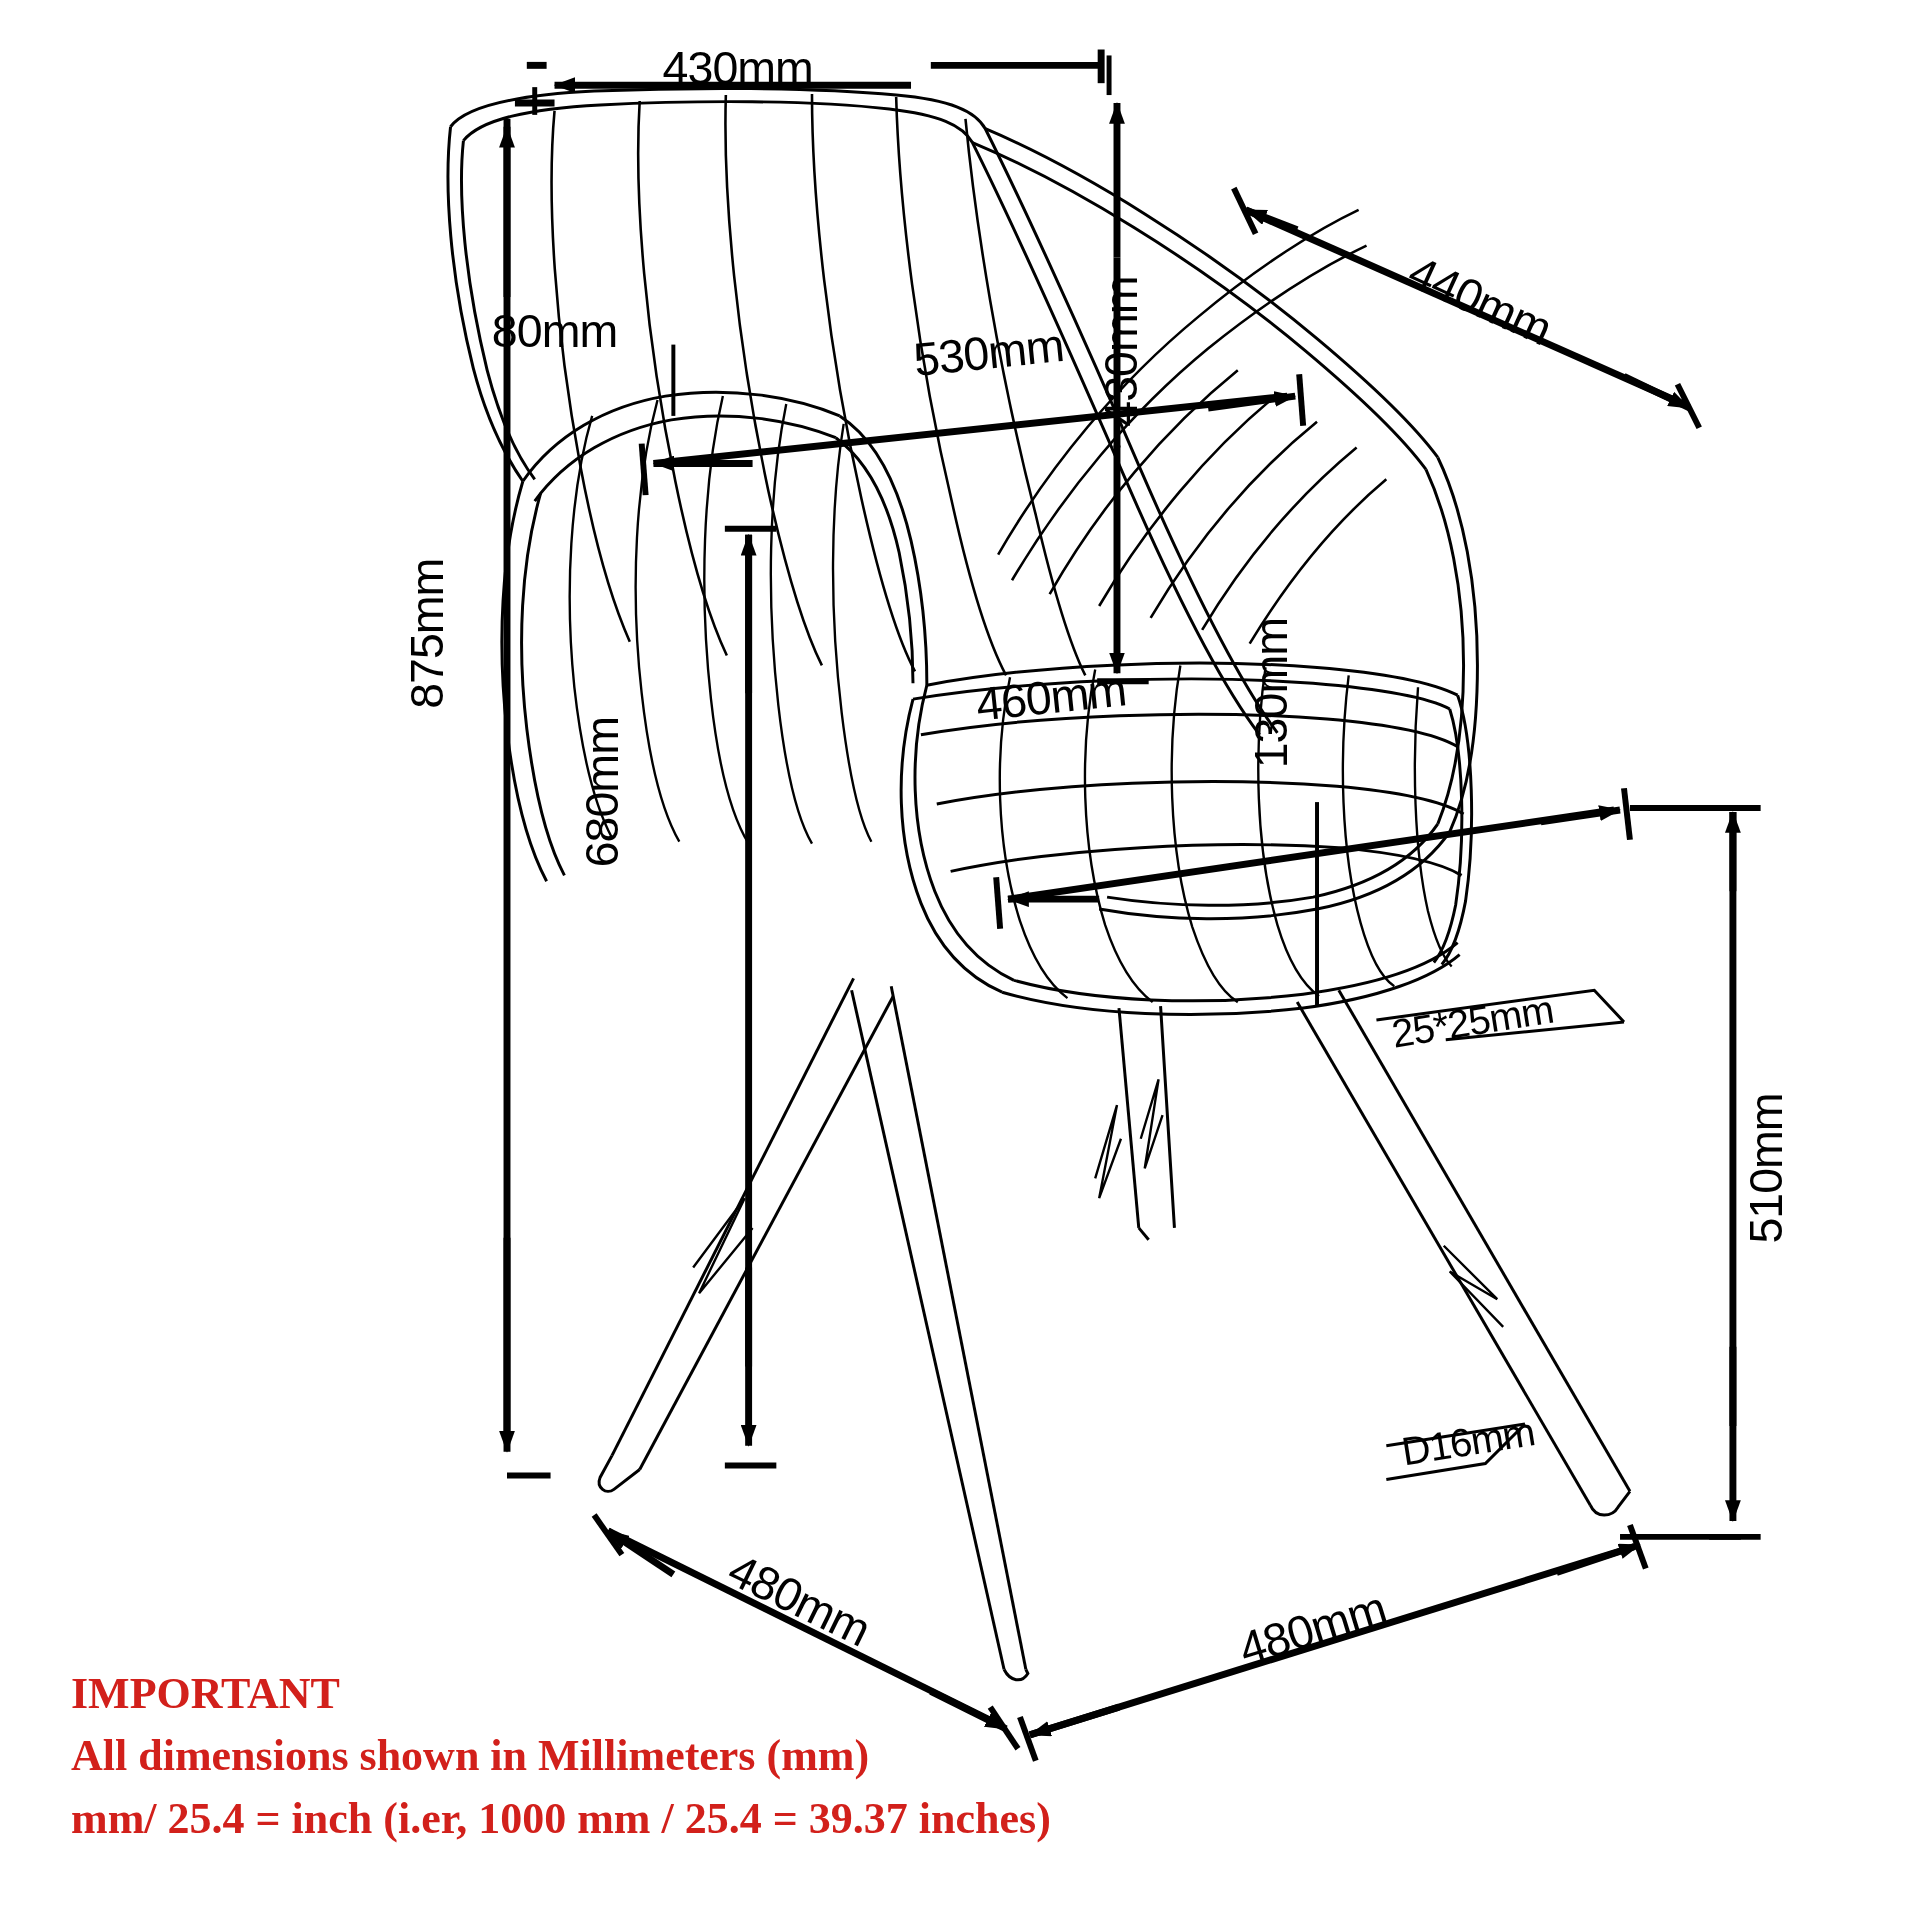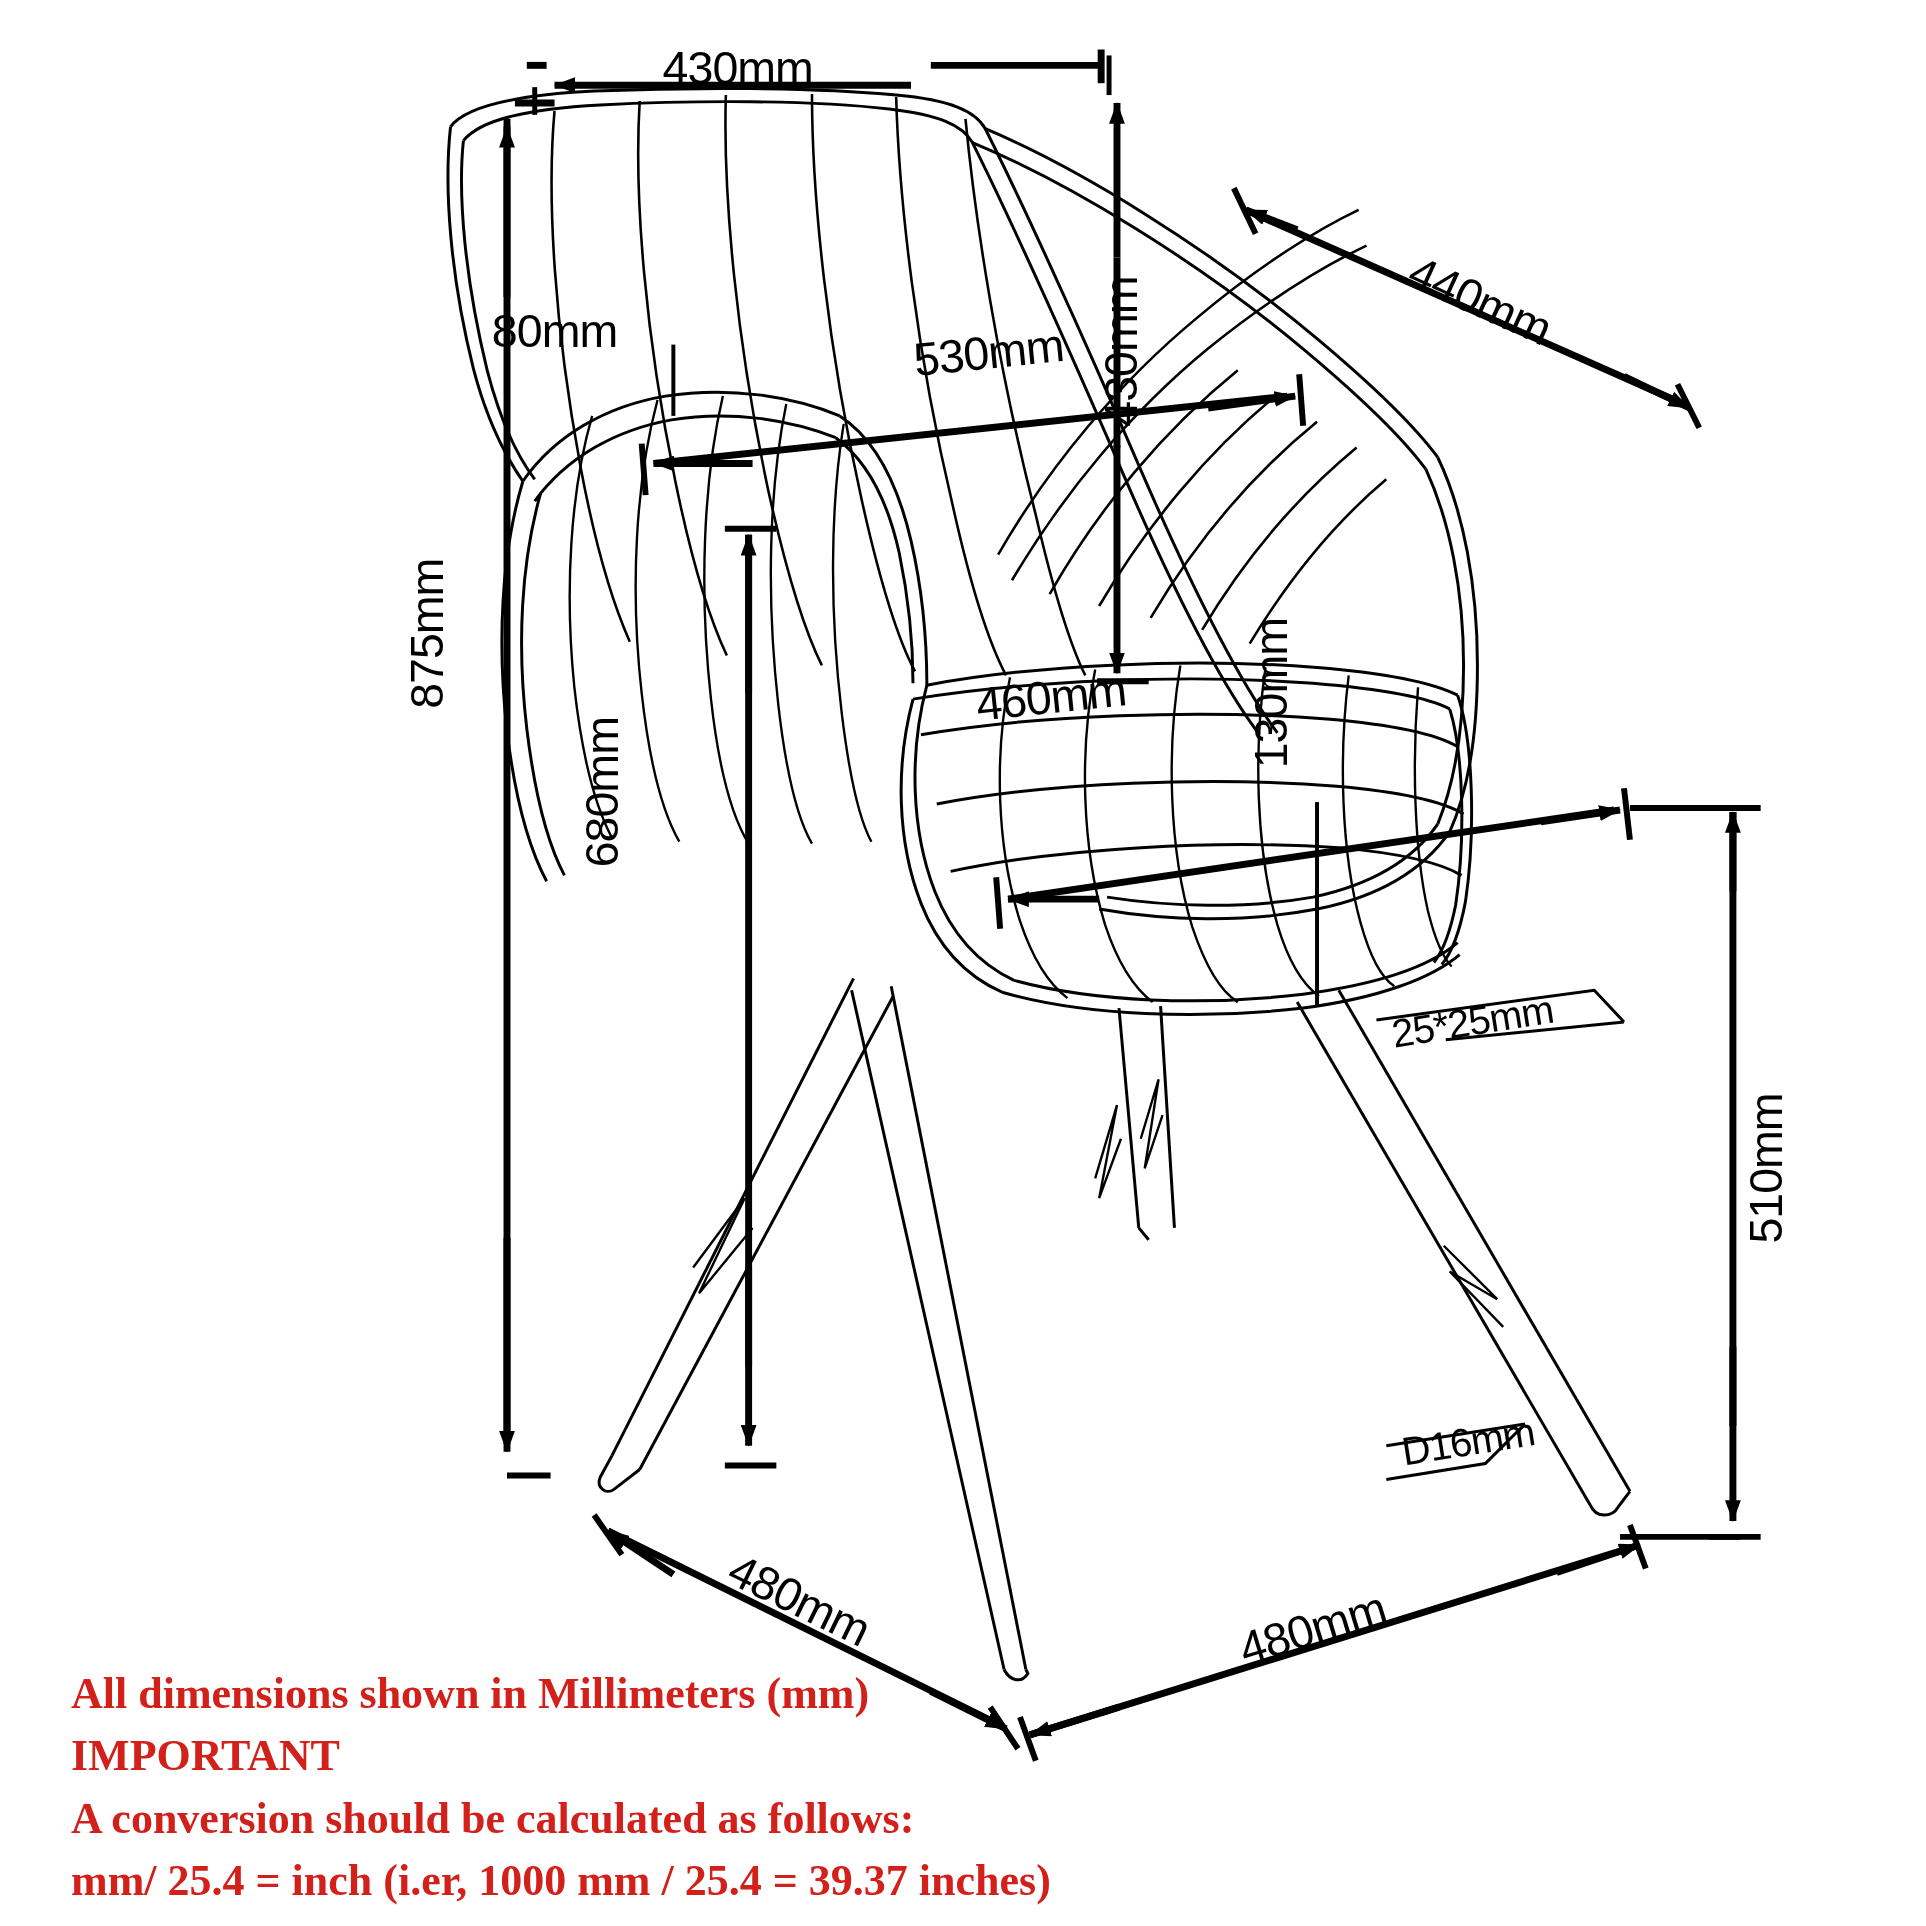--- a/index.html
+++ b/index.html
@@ -240,20 +240,19 @@
   <text class="dimtext" x="1800" y="1180" text-anchor="middle" transform="rotate(-90 1800 1180)">510mm</text>
 
   <text class="dimtext small" x="1418" y="1480" text-anchor="start" transform="rotate(-9 1418 1480)">D16mm</text>
 
   <text class="dimtext" x="800" y="1630" text-anchor="middle" transform="rotate(26 800 1630)">480mm</text>
 
   <text class="dimtext" x="1330" y="1660" text-anchor="middle" transform="rotate(-17 1330 1660)">480mm</text>
 </svg>
 
 <div class="notewrap">
+  <span class="noteline">IMPORTANT</span>
   <span class="noteline">All dimensions shown in Millimeters (mm)</span>
-  <span class="noteline">IMPORTANT</span>
-  <span class="noteline">A conversion should be calculated as follows:</span>
   <span class="noteline">mm/ 25.4 = inch (i.er, 1000 mm / 25.4 = 39.37 inches)</span>
 </div>
 
 </div>
 
 
 </body></html>

